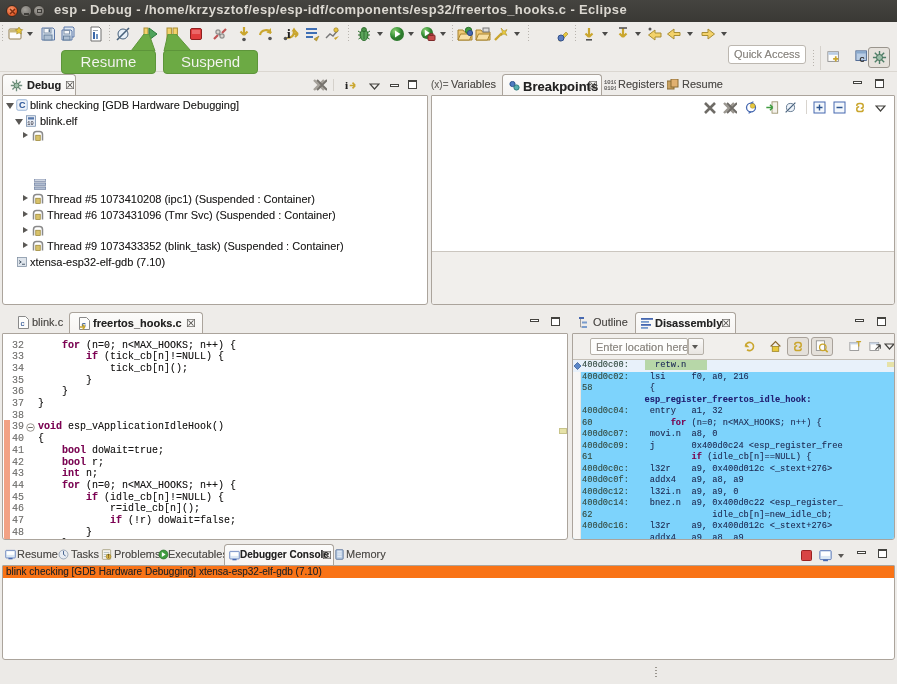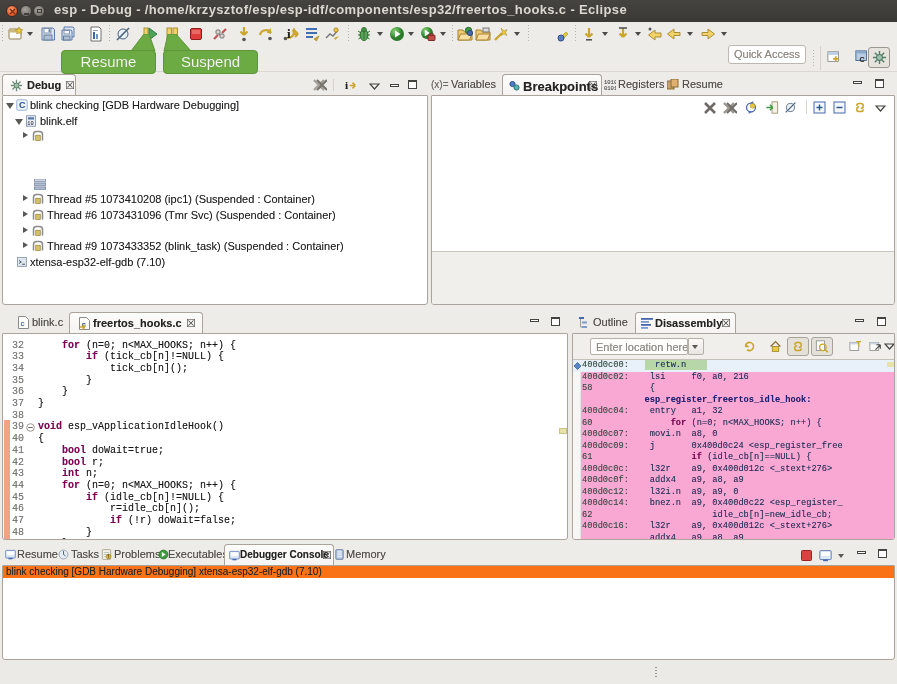--- a/index.html
+++ b/index.html
@@ -557,21 +557,21 @@
       </svg>
     <svg style="position:absolute;left:296px;top:6px" width="13" height="12" viewBox="0 0 16 15">
         <rect x="1" y="3" width="11" height="10" fill="#fdfdfc" stroke="#8a8a8a"></rect>
         <rect x="1" y="3" width="11" height="2.5" fill="#c8d4e4"></rect>
         <path d="M8 12 L14 6 M14 6 v5 M14 6 h-5" stroke="#4a4a48" stroke-width="1.4" fill="none"></path>
       </svg>
     <svg style="position:absolute;left:311px;top:9px" width="11" height="7">
         <path d="M1 1 h9 l-4.5 5z" fill="#f4f2ef" stroke="#44433f" stroke-width="1.2"></path>
       </svg>
 
-    <div style="position:absolute;left:0;top:25px;width:323px;height:182px;background:#f9a8d4;border-top:1px solid #c5c0b8">
+    <div style="position:absolute;left:0;top:25px;width:323px;height:182px;background:#7dd3fc;border-top:1px solid #c5c0b8">
       <div style="position:absolute;left:0;top:0;width:8px;height:182px;background:#f7f6f4;border-right:1px solid #e8e6e2"></div>
       <div style="position:absolute;left:0;top:0px;width:323px;height:11.5px;background:#e8f1fa"></div>
       <svg style="position:absolute;left:1px;top:2px" width="7" height="8">
           <path d="M0 4 L3.5 0.5 L7 4 L3.5 7.5z" fill="#5a86c8" stroke="#2c5490" stroke-width=".7"></path>
         </svg>
       <pre class="mono" style="position:absolute;left:9px;top:0px;font-size:8.7px;line-height:11.5px;color:#1c2e5e"><span class="addr">400d0c00:</span>   <span style="background:#b7d7a8">  retw.n    </span>
 <span class="addr">400d0c02:</span>    lsi     f0, a0, 216
 <span class="addr">58</span>           {
             <span style="font-weight:bold;color:#20207a">esp_register_freertos_idle_hook:</span>
 <span class="addr">400d0c04:</span>    entry   a1, 32

